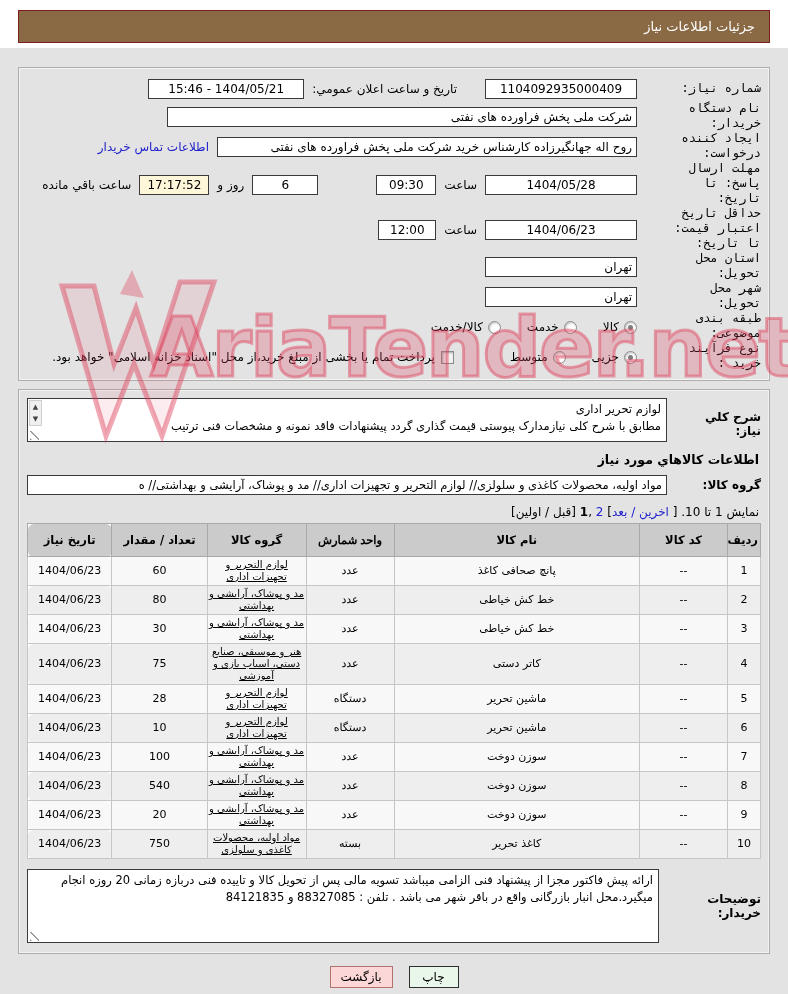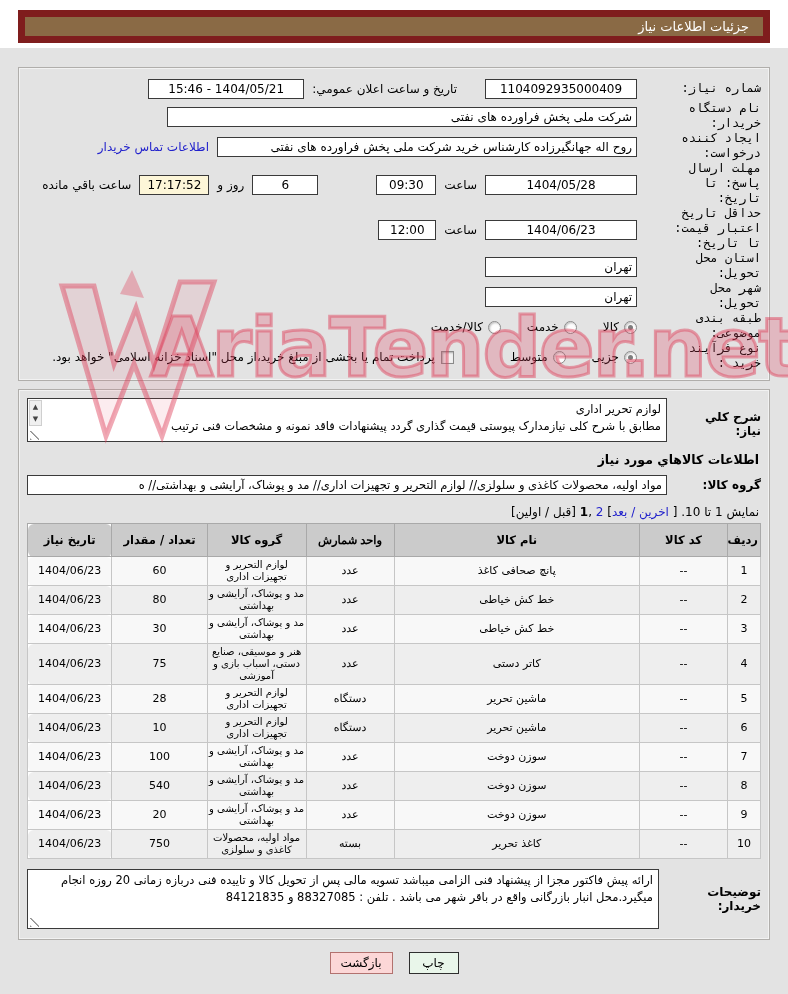--- a/index.html
+++ b/index.html
@@ -6,21 +6,21 @@
   html,body { margin:0; padding:0; }
   body {
     width:788px; height:994px; overflow:hidden;
     background:#e3e3e3;
     font-family:"DejaVu Sans", sans-serif;
     font-size:12px; color:#000;
     position:relative;
   }
   .topstrip { background:#ffffff; padding:10px 18px 5px 18px; }
   .titlebar {
-    height:33px; background:#8a6a45; border:7px solid #7f1d1d;
+    height:33px; background:#8a6a45; border:1px solid #7f1d1d;
     color:#ffffff; display:flex; align-items:center;
     padding-right:14px; font-size:13px;
   }
   .panel {
     margin:19px 18px 0 18px;
     border:1px solid #b0aeab;
     box-shadow:0 0 0 1px #f2f2f2 inset;
     padding:8px 8px 8px 6px;
     background:#e3e3e3;
   }
@@ -74,26 +74,26 @@
   }
   table.goods th {
     background:#cbcbcb; border:1px solid #a9a9a9; font-size:11.5px;
     padding:9px 2px; font-weight:bold;
   }
   table.goods td {
     border:1px solid #c6c6c6; text-align:center; font-size:11px;
     padding:4px 2px; background:#f8f8f8; line-height:1.25;
   }
   table.goods tr:nth-child(even) td { background:#eeeeee; }
-  table.goods td.col-group { font-size:10px; line-height:1.2; padding:2px 1px; }
+  table.goods td.col-group { font-size:10px; line-height:1.2; padding:2px 1px;text-decoration:underline; }
   .col-row{width:4.5%;} .col-code{width:12%;} .col-name{width:33.5%;}
   .col-unit{width:12%;font-family:Liberation Serif, serif;} .col-group{width:13.5%;} .col-qty{width:13%;} .col-date{width:11.5%;border-radius:6px;}
   .notes-row { display:flex; align-items:center; margin-top:10px; }
   .notes-label { width:102px; flex:none; font-weight:bold; padding-left:12px;text-align:right; }
-  .notes-box { flex:1; height:60px; font-size:11.5px; line-height:1.5; }
+  .notes-box { flex:1; height:74px; font-size:11.5px; line-height:1.5; }
   .btnrow { display:flex; justify-content:center; gap:16px; margin-top:12px; }
   .btn {
     min-width:50px; height:22px; border:1px solid #333; font-size:12px;
     font-family:"DejaVu Sans", sans-serif; cursor:pointer; padding:0 10px;
   }
   .btn-print { background:#e9f6ea; border-color:#2f2f2f; }
   .btn-back  { background:#fcd7d7; border-color:#b2726f; }
   .watermark {
     position:absolute; pointer-events:none; z-index:5;
   }

